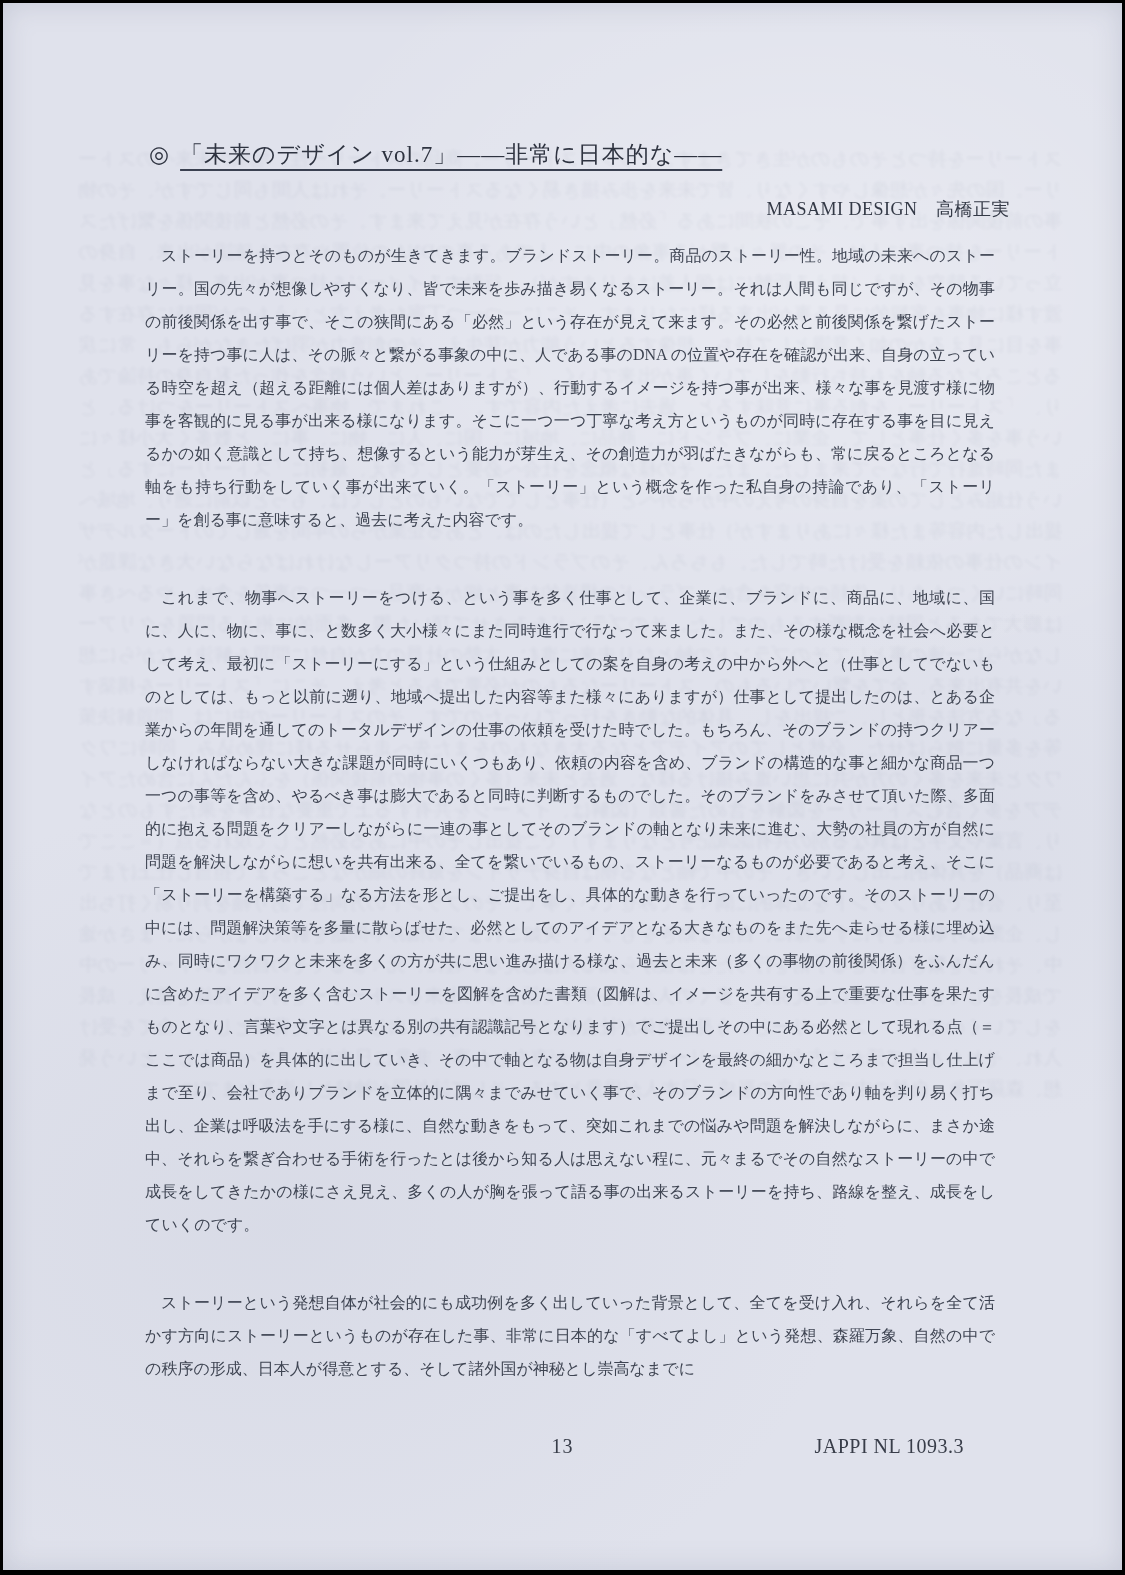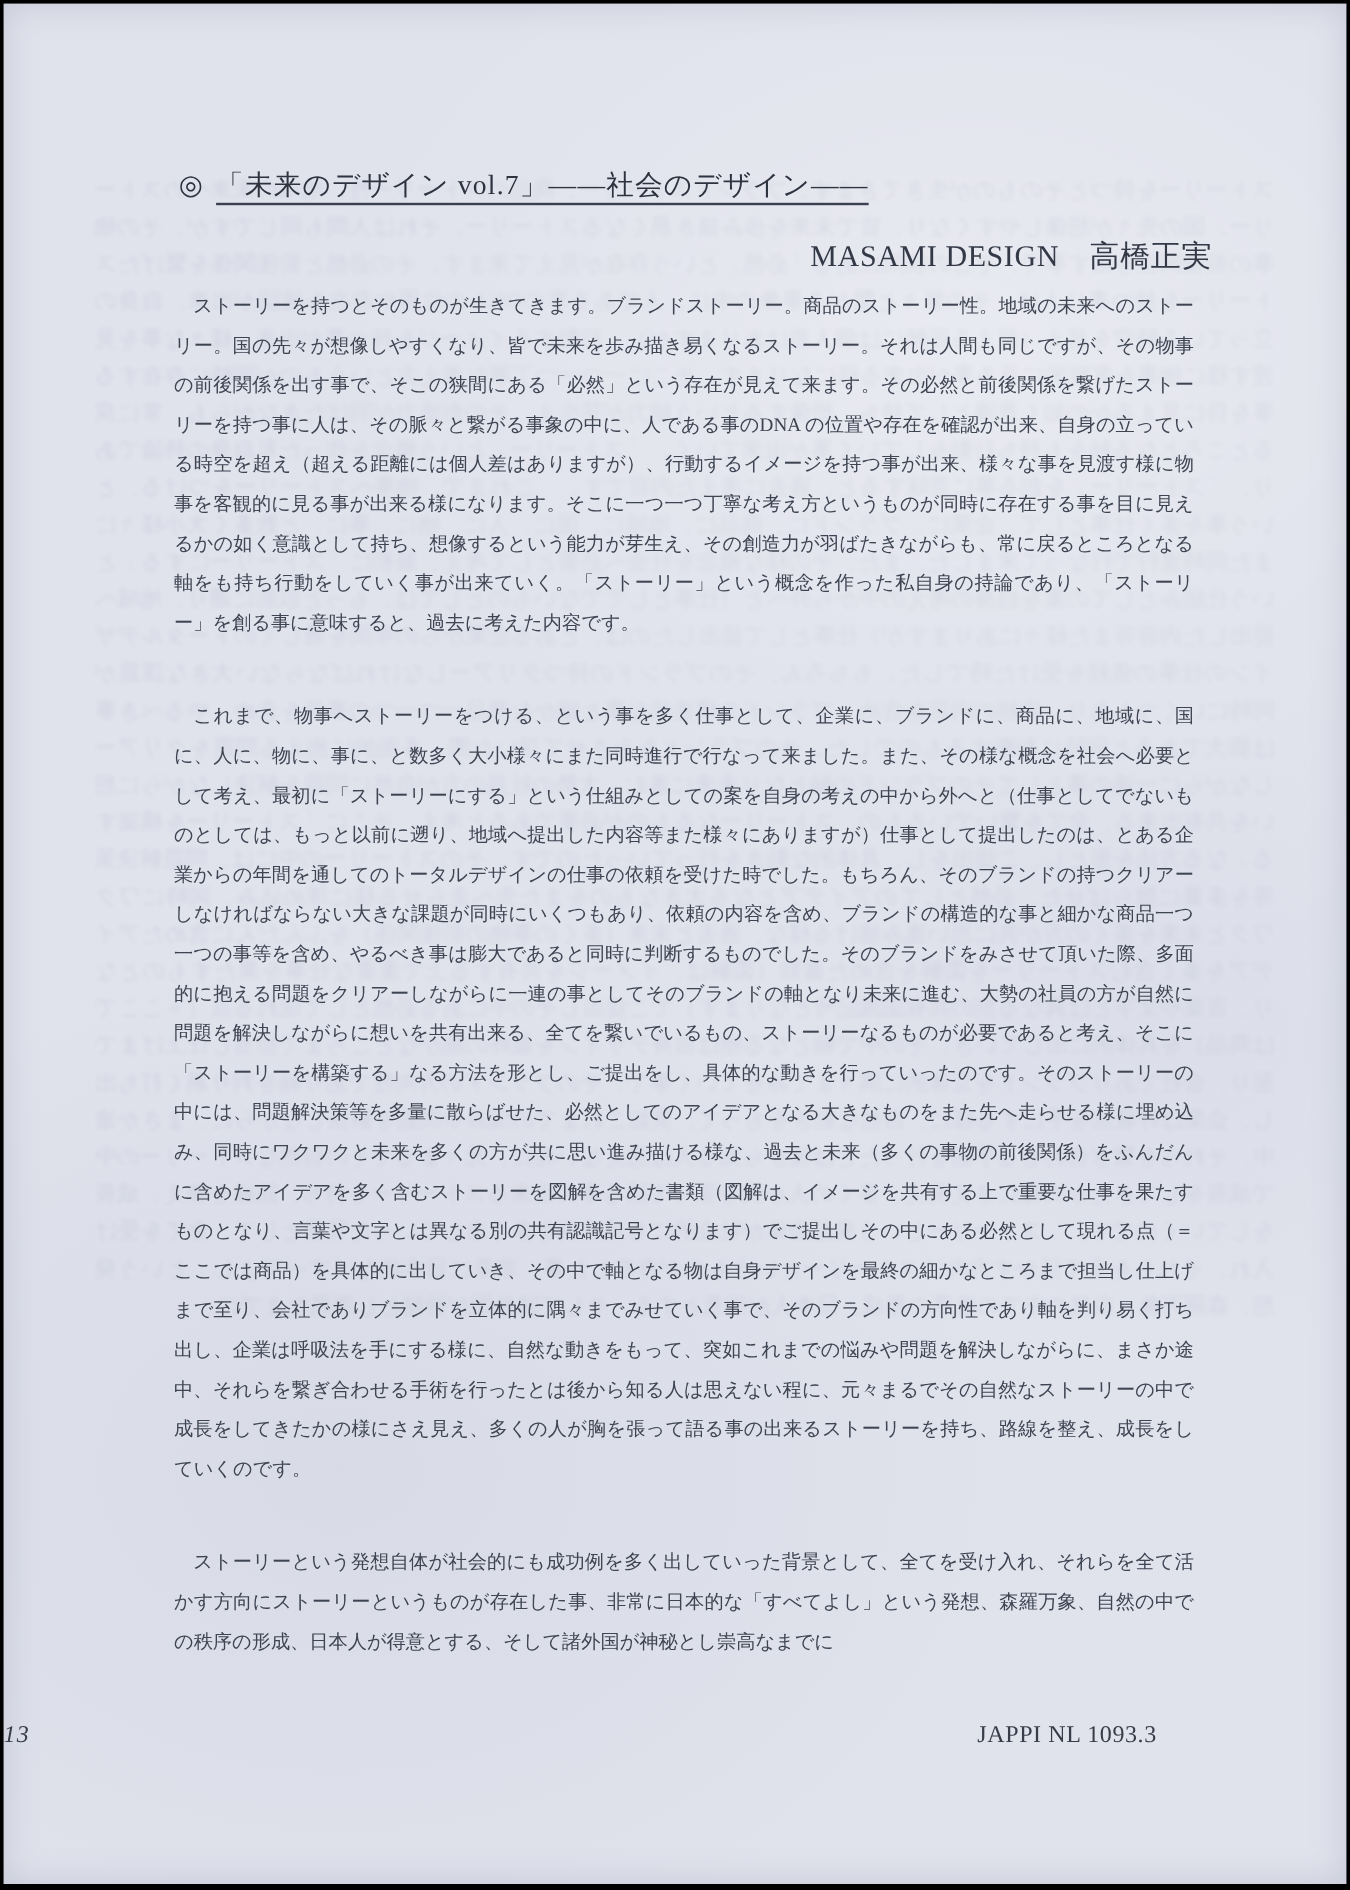--- a/index.html
+++ b/index.html
@@ -61,21 +61,21 @@
   .title .u {
     text-decoration: underline;
     text-decoration-thickness: 2px;
     text-underline-offset: 7px;
     text-decoration-color: #3a4050;
   }
   .byline {
     position: absolute;
     right: 112px;
     top: 194px;
-    font-size: 25px;
+    font-size: 18px;
     letter-spacing: 0.5px;
     color: #333946;
     white-space: nowrap;
   }
   .article {
     position: absolute;
     left: 142px;
     top: 236px;
     width: 850px;
     font-size: 16px;
@@ -94,41 +94,41 @@
     right: 0;
     top: 1432px;
     height: 32px;
     font-size: 20px;
     color: #383d49;
   }
   .pageno {
     position: absolute;
     left: 0;
     right: 0;
+    text-align: center;
     letter-spacing: 1px;
-    font-style: italic;
   }
   .journal {
     position: absolute;
     right: 158px;
     letter-spacing: 0.5px;
     white-space: nowrap;
   }
 </style>
 </head>
 <body>
 
 <div class="scan">
 
   <div class="ghost" aria-hidden="true">ストーリーを持つとそのものが生きてきます。ブランドストーリー。商品のストーリー性。地域の未来へのストーリー。国の先々が想像しやすくなり、皆で未来を歩み描き易くなるストーリー。それは人間も同じですが、その物事の前後関係を出す事で、そこの狭間にある「必然」という存在が見えて来ます。その必然と前後関係を繋げたストーリーを持つ事に人は、その脈々と繋がる事象の中に、人である事のDNA の位置や存在を確認が出来、自身の立っている時空を超え（超える距離には個人差はありますが）、行動するイメージを持つ事が出来、様々な事を見渡す様に物事を客観的に見る事が出来る様になります。そこに一つ一つ丁寧な考え方というものが同時に存在する事を目に見えるかの如く意識として持ち、想像するという能力が芽生え、その創造力が羽ばたきながらも、常に戻るところとなる軸をも持ち行動をしていく事が出来ていく。「ストーリー」という概念を作った私自身の持論であり、「ストーリー」を創る事に意味すると、過去に考えた内容です。　これまで、物事へストーリーをつける、という事を多く仕事として、企業に、ブランドに、商品に、地域に、国に、人に、物に、事に、と数多く大小様々にまた同時進行で行なって来ました。また、その様な概念を社会へ必要として考え、最初に「ストーリーにする」という仕組みとしての案を自身の考えの中から外へと（仕事としてでないものとしては、もっと以前に遡り、地域へ提出した内容等また様々にありますが）仕事として提出したのは、とある企業からの年間を通してのトータルデザインの仕事の依頼を受けた時でした。もちろん、そのブランドの持つクリアーしなければならない大きな課題が同時にいくつもあり、依頼の内容を含め、ブランドの構造的な事と細かな商品一つ一つの事等を含め、やるべき事は膨大であると同時に判断するものでした。そのブランドをみさせて頂いた際、多面的に抱える問題をクリアーしながらに一連の事としてそのブランドの軸となり未来に進む、大勢の社員の方が自然に問題を解決しながらに想いを共有出来る、全てを繋いでいるもの、ストーリーなるものが必要であると考え、そこに「ストーリーを構築する」なる方法を形とし、ご提出をし、具体的な動きを行っていったのです。そのストーリーの中には、問題解決策等を多量に散らばせた、必然としてのアイデアとなる大きなものをまた先へ走らせる様に埋め込み、同時にワクワクと未来を多くの方が共に思い進み描ける様な、過去と未来（多くの事物の前後関係）をふんだんに含めたアイデアを多く含むストーリーを図解を含めた書類（図解は、イメージを共有する上で重要な仕事を果たすものとなり、言葉や文字とは異なる別の共有認識記号となります）でご提出しその中にある必然として現れる点（＝ここでは商品）を具体的に出していき、その中で軸となる物は自身デザインを最終の細かなところまで担当し仕上げまで至り、会社でありブランドを立体的に隅々までみせていく事で、そのブランドの方向性であり軸を判り易く打ち出し、企業は呼吸法を手にする様に、自然な動きをもって、突如これまでの悩みや問題を解決しながらに、まさか途中、それらを繋ぎ合わせる手術を行ったとは後から知る人は思えない程に、元々まるでその自然なストーリーの中で成長をしてきたかの様にさえ見え、多くの人が胸を張って語る事の出来るストーリーを持ち、路線を整え、成長をしていくのです。　ストーリーという発想自体が社会的にも成功例を多く出していった背景として、全てを受け入れ、それらを全て活かす方向にストーリーというものが存在した事、非常に日本的な「すべてよし」という発想、森羅万象、自然の中での秩序の形成、日本人が得意とする、そして諸外国が神秘とし崇高なまでに</div>
 
   <div class="content">
 
     <h1 class="title">
-      <span class="marker">◎</span><span class="u">「未来のデザイン vol.7」——社会のデザイン——</span>
+      <span class="marker">◎</span><span class="u">「未来のデザイン vol.7」——非常に日本的な——</span>
     </h1>
 
     <div class="byline">MASAMI DESIGN　高橋正実</div>
 
     <div class="article">
       <p>ストーリーを持つとそのものが生きてきます。ブランドストーリー。商品のストーリー性。地域の未来へのストーリー。国の先々が想像しやすくなり、皆で未来を歩み描き易くなるストーリー。それは人間も同じですが、その物事の前後関係を出す事で、そこの狭間にある「必然」という存在が見えて来ます。その必然と前後関係を繋げたストーリーを持つ事に人は、その脈々と繋がる事象の中に、人である事のDNA の位置や存在を確認が出来、自身の立っている時空を超え（超える距離には個人差はありますが）、行動するイメージを持つ事が出来、様々な事を見渡す様に物事を客観的に見る事が出来る様になります。そこに一つ一つ丁寧な考え方というものが同時に存在する事を目に見えるかの如く意識として持ち、想像するという能力が芽生え、その創造力が羽ばたきながらも、常に戻るところとなる軸をも持ち行動をしていく事が出来ていく。「ストーリー」という概念を作った私自身の持論であり、「ストーリー」を創る事に意味すると、過去に考えた内容です。</p>
       <p>これまで、物事へストーリーをつける、という事を多く仕事として、企業に、ブランドに、商品に、地域に、国に、人に、物に、事に、と数多く大小様々にまた同時進行で行なって来ました。また、その様な概念を社会へ必要として考え、最初に「ストーリーにする」という仕組みとしての案を自身の考えの中から外へと（仕事としてでないものとしては、もっと以前に遡り、地域へ提出した内容等また様々にありますが）仕事として提出したのは、とある企業からの年間を通してのトータルデザインの仕事の依頼を受けた時でした。もちろん、そのブランドの持つクリアーしなければならない大きな課題が同時にいくつもあり、依頼の内容を含め、ブランドの構造的な事と細かな商品一つ一つの事等を含め、やるべき事は膨大であると同時に判断するものでした。そのブランドをみさせて頂いた際、多面的に抱える問題をクリアーしながらに一連の事としてそのブランドの軸となり未来に進む、大勢の社員の方が自然に問題を解決しながらに想いを共有出来る、全てを繋いでいるもの、ストーリーなるものが必要であると考え、そこに「ストーリーを構築する」なる方法を形とし、ご提出をし、具体的な動きを行っていったのです。そのストーリーの中には、問題解決策等を多量に散らばせた、必然としてのアイデアとなる大きなものをまた先へ走らせる様に埋め込み、同時にワクワクと未来を多くの方が共に思い進み描ける様な、過去と未来（多くの事物の前後関係）をふんだんに含めたアイデアを多く含むストーリーを図解を含めた書類（図解は、イメージを共有する上で重要な仕事を果たすものとなり、言葉や文字とは異なる別の共有認識記号となります）でご提出しその中にある必然として現れる点（＝ここでは商品）を具体的に出していき、その中で軸となる物は自身デザインを最終の細かなところまで担当し仕上げまで至り、会社でありブランドを立体的に隅々までみせていく事で、そのブランドの方向性であり軸を判り易く打ち出し、企業は呼吸法を手にする様に、自然な動きをもって、突如これまでの悩みや問題を解決しながらに、まさか途中、それらを繋ぎ合わせる手術を行ったとは後から知る人は思えない程に、元々まるでその自然なストーリーの中で成長をしてきたかの様にさえ見え、多くの人が胸を張って語る事の出来るストーリーを持ち、路線を整え、成長をしていくのです。</p>
       <p>ストーリーという発想自体が社会的にも成功例を多く出していった背景として、全てを受け入れ、それらを全て活かす方向にストーリーというものが存在した事、非常に日本的な「すべてよし」という発想、森羅万象、自然の中での秩序の形成、日本人が得意とする、そして諸外国が神秘とし崇高なまでに</p>
     </div>
 

